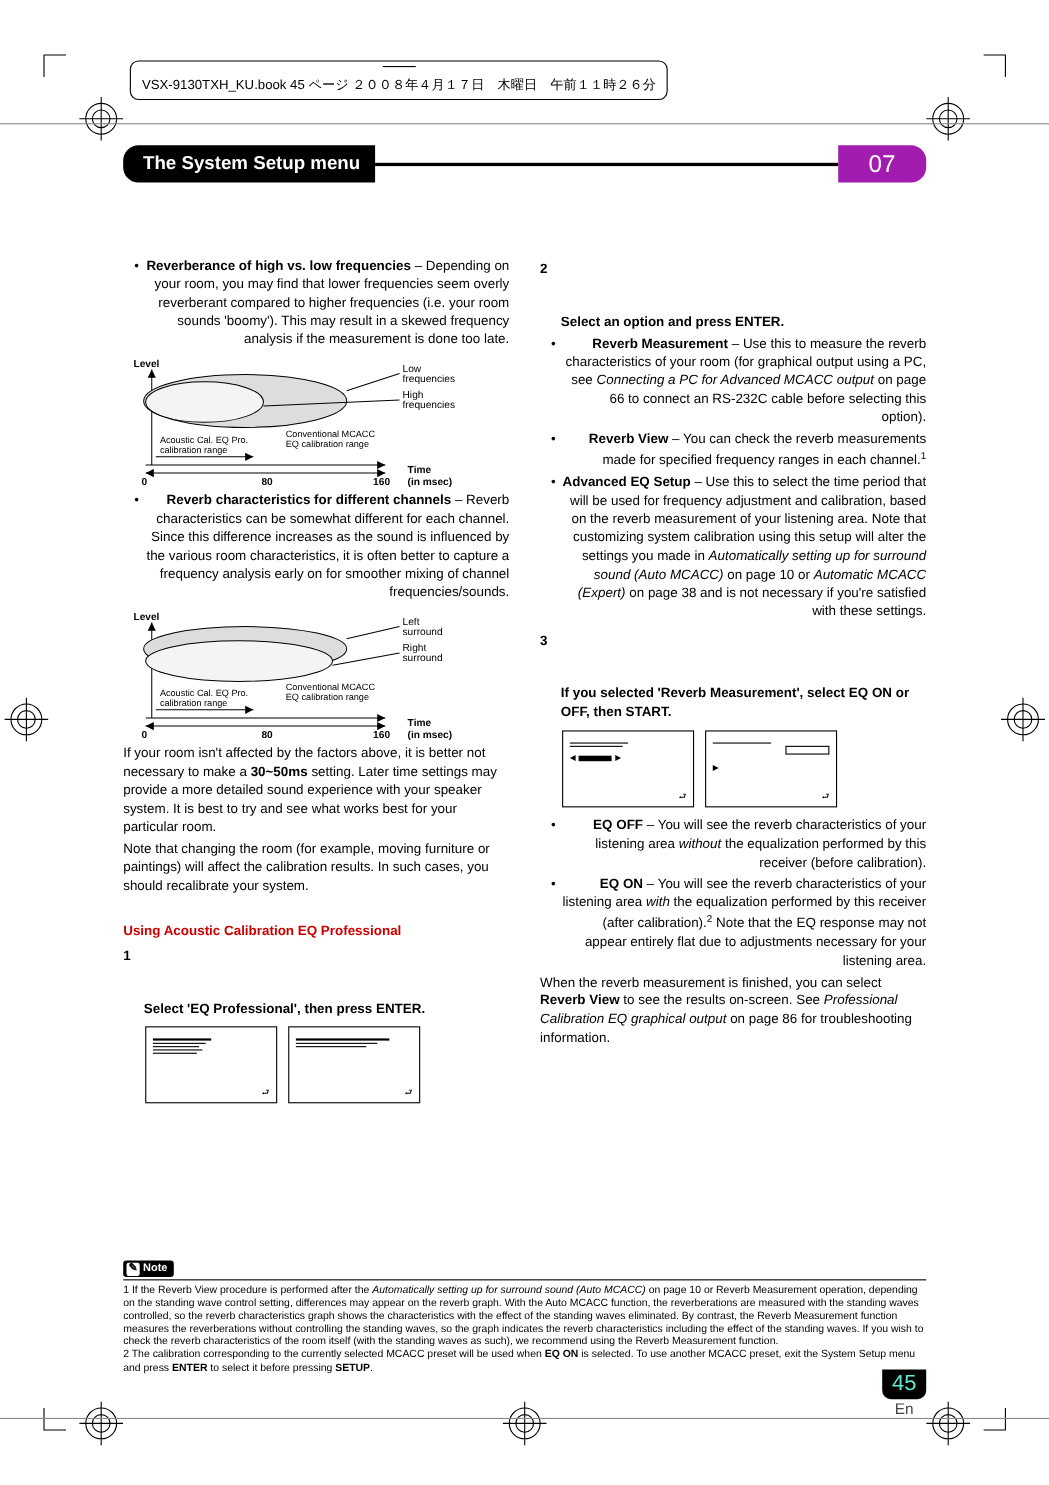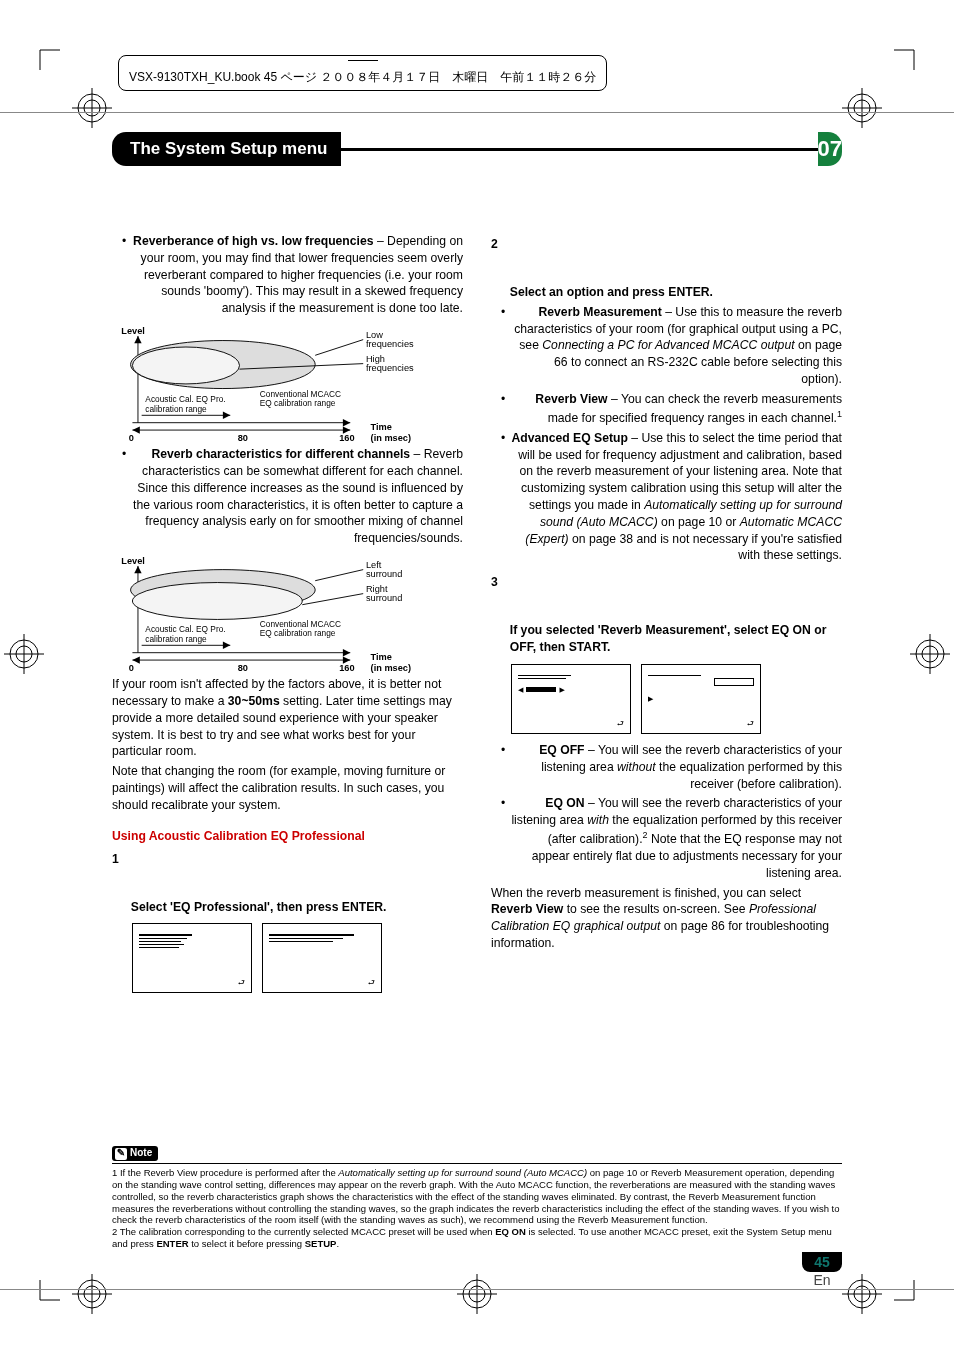--- a/index.html
+++ b/index.html
@@ -20,21 +20,21 @@
   .reg.bm { bottom:36px; left:457px; }
   .reg.br { bottom:36px; right:72px; }
   .hr-top, .hr-bot { position:absolute; left:0; right:0; height:1px; background:#888; }
   .hr-top { top:112px; }
   .hr-bot { bottom:60px; }
   .bookinfo { position:absolute; top:55px; left:118px; font-size:12px; color:#000; border:1px solid #000; border-radius:8px; padding:4px 10px; display:flex; align-items:center; gap:8px;flex-direction:column; }
   .bookinfo .dash { width:30px; border-top:1px solid #000; display:inline-block; }
   .header { position:absolute; top:131px; left:112px; right:112px; height:36px; display:flex; align-items:center; }
   .header .title { background:#000; color:#fff; font-weight:bold; font-size:17px; padding:7px 14px 7px 18px; border-radius:14px 0 0 14px; }
   .header .bar { flex:1; height:3px; background:#000; }
-  .header .chapter { background:#15803d; color:#fff; font-weight:bold; font-size:22px; padding:4px 0; border-radius:0 14px 14px 0; margin-left:auto; }
+  .header .chapter { background:#a21caf; color:#fff; font-weight:normal; font-size:22px; padding:4px 28px; border-radius:0 14px 14px 0; margin-left:auto; }
   .content { position:absolute; top:230px; left:112px; right:112px; bottom:200px; display:flex; gap:28px; font-size:12.2px; line-height:1.38; }
   .col { flex:1; }
   .col p { margin:3px 0; }
   .bullet { display:flex; margin:3px 0; }
   .bullet .dot { margin:0 6px 0 10px; }
   .bullet .bcontent { flex:1;text-align:right; }
   .bold { font-weight:bold; }
   .italic { font-style:italic; }
   .red { color:#c00; font-weight:bold; }
   .chart { width:100%; height:120px; margin:6px 0 2px 0; position:relative; }
@@ -44,21 +44,21 @@
   .menuimg { display:flex; gap:10px; margin:8px 0 8px 20px; }
   .menuimg .box { width:120px; height:70px; border:1px solid #000; position:relative; }
   .menuimg .box .back { position:absolute; bottom:4px; right:6px; font-size:8px; }
   .menuimg .box .lines { padding:8px 6px; }
   .menuimg .box .bar1 { height:2px; background:#000; margin:2px 0; }
   .notebox { position:absolute; left:112px; right:112px; bottom:100px; font-size:9.5px; line-height:1.25; color:#000; }
   .notebox .nhead { display:inline-flex; align-items:center; background:#000; color:#fff; font-size:10px; padding:1px 6px 1px 3px; border-radius:3px; gap:3px; font-weight:bold; }
   .notebox .nhead .ico { width:12px; height:12px; background:#fff; color:#000; border-radius:2px; display:flex; align-items:center; justify-content:center; font-size:10px; }
   .notebox hr { border:none; border-top:1px solid #000; margin:2px 0 3px 0; }
   .pagenum { position:absolute; bottom:62px; right:112px; width:40px; text-align:center; }
-  .pagenum .pn { background:#000; color:#0f766e; font-weight:bold; font-size:14px; padding:2px 0; border-radius:0 0 8px 8px; }
+  .pagenum .pn { background:#000; color:#5eead4; font-weight:normal; font-size:20px; padding:2px 0; border-radius:0 0 8px 8px; }
   .pagenum .en { font-size:14px; color:#444; }
   .sup { font-size:9px; vertical-align:super; }
 </style>
 </head>
 <body>
 
 <div class="crop tl"><svg viewBox="0 0 30 30">
       <path d="M30 10 H10 V30" stroke="#000" fill="none"></path>
     </svg></div>
 <div class="crop tr"><svg viewBox="0 0 30 30">
@@ -190,21 +190,21 @@
         <text x="8" y="128" font-size="10" font-weight="bold">0</text>
         <text x="126" y="128" font-size="10" font-weight="bold">80</text>
         <text x="236" y="128" font-size="10" font-weight="bold">160</text>
         <text x="270" y="116" font-size="10" font-weight="bold">Time</text>
         <text x="270" y="128" font-size="10" font-weight="bold">(in msec)</text>
       </svg>
     </div>
 
     <p><span>If your room isn't affected by the factors above, it is better not necessary to make a </span><span class="bold">30~50ms</span><span> setting. Later time settings may provide a more detailed sound experience with your speaker system. It is best to try and see what works best for your particular room.</span></p>
     <p>Note that changing the room (for example, moving furniture or paintings) will affect the calibration results. In such cases, you should recalibrate your system.</p>
-    <p class="red" style="margin-top:14px">Using Acoustic Calibration EQ Professional</p>
+    <p class="red" style="margin-top:24px">Using Acoustic Calibration EQ Professional</p>
     <div class="step">
         <div class="num">1</div>
         <div class="sc">Select 'EQ Professional', then press ENTER.</div>
       </div>
     <div class="menuimg">
       <div class="box">
           <div class="lines">
             <div class="bar1" style="width:50%"></div>
             <div class="bar1" style="width:45%;height:1px"></div>
             <div class="bar1" style="width:40%;height:1px"></div>

